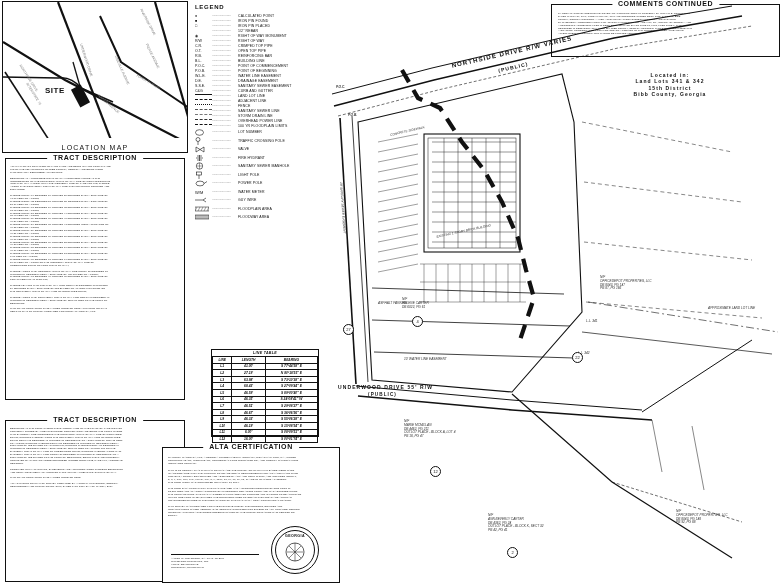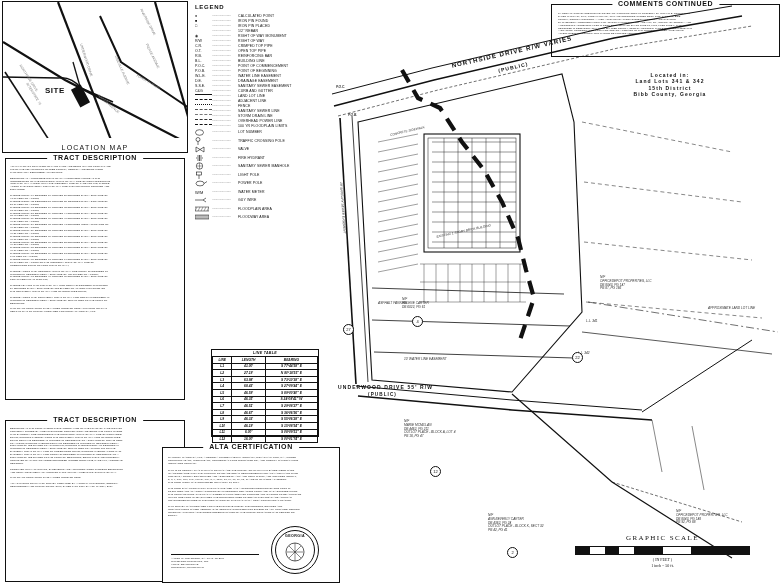--- a/index.html
+++ b/index.html
@@ -702,28 +702,14 @@
       <span>DB 6022, PG 61</span>
     </div>
 
     <div class="circnum" style="left:195px;top:545px;">2</div>
     <div class="circnum" style="left:100px;top:314px;">4</div>
     <div class="circnum" style="left:118px;top:464px;">12</div>
     <div class="circnum" style="left:31px;top:322px;">27</div>
     <div class="circnum" style="left:260px;top:350px;">22</div>
   </div>
 
-  <div id="gscale">
-    <div class="gt">GRAPHIC SCALE</div>
-    <div class="bar">
-      <span style="background:#111;"></span>
-        <span style="background:#fff;"></span>
-      <span style="background:#111;"></span>
-        <span style="background:#fff;"></span>
-      <span style="background:#111;flex:2;"></span>
-        <span style="background:#fff;flex:2;"></span>
-      <span style="background:#111;flex:4;"></span>
-    </div>
-    <div class="gfoot">( IN FEET )</div>
-    <div class="gfoot">1 inch = 50  ft.</div>
-  </div>
 
 </div>
 
 </body></html>

